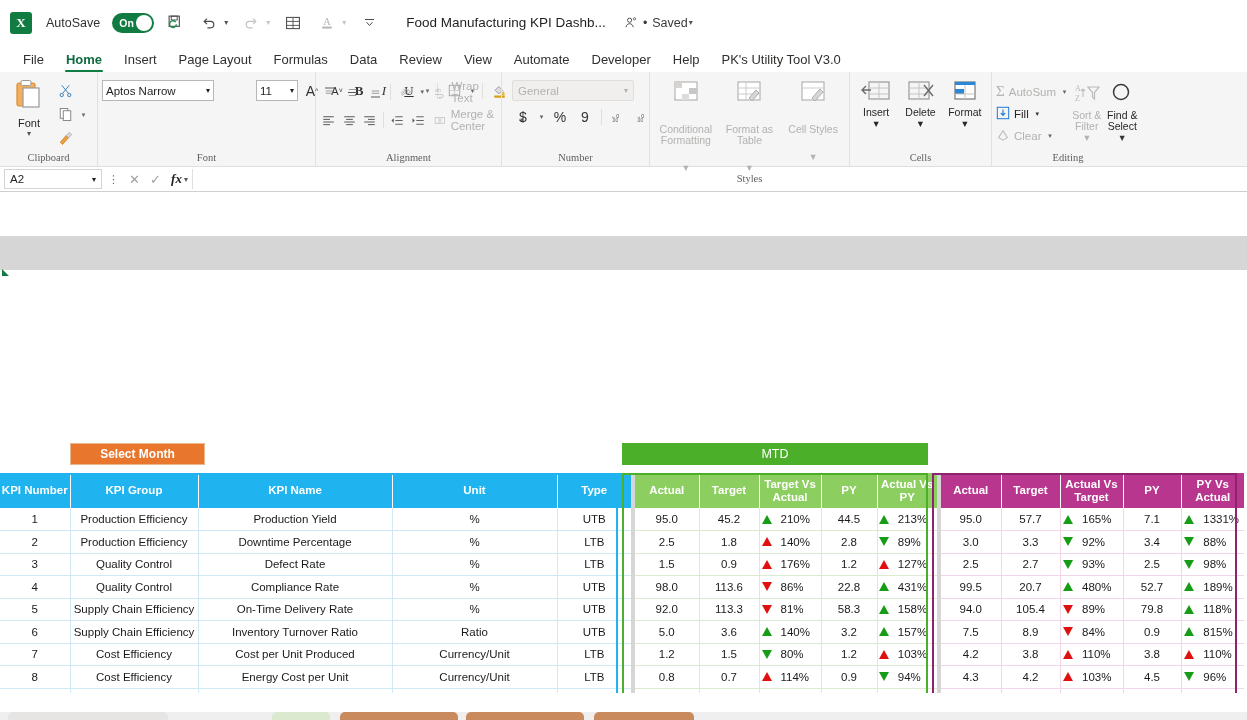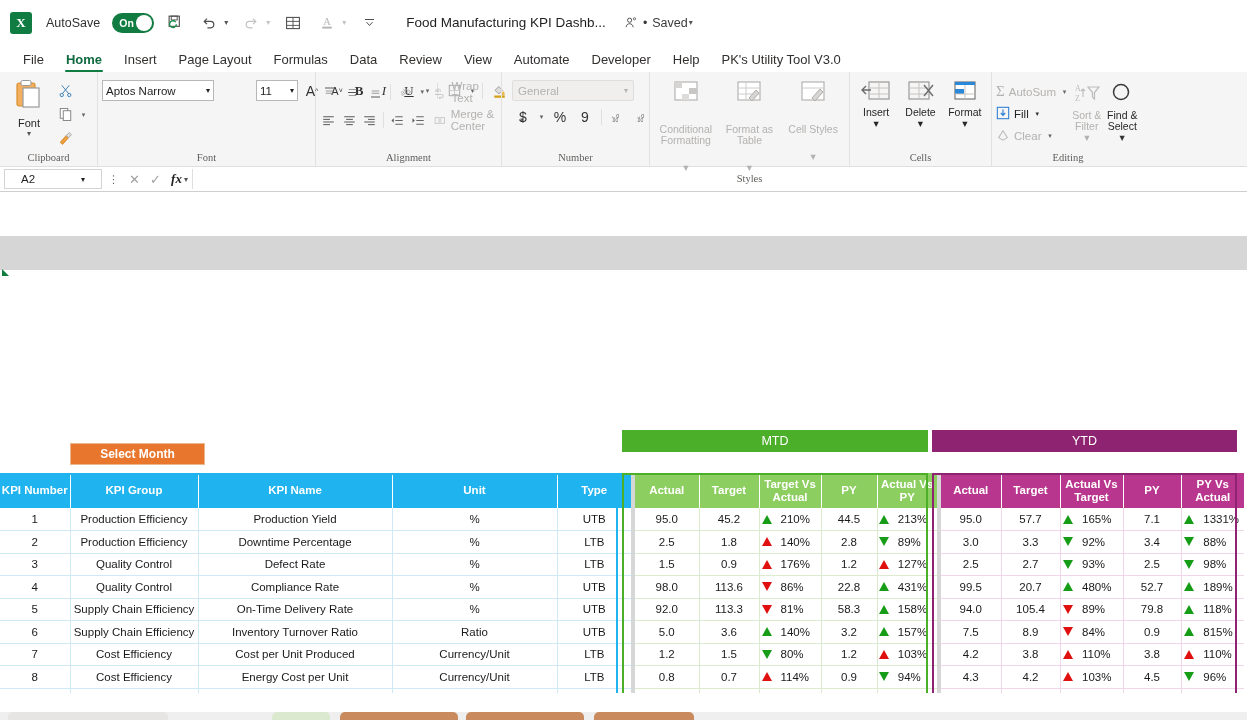--- a/index.html
+++ b/index.html
@@ -132,21 +132,21 @@
   .editbig .gl { font-size: 20px; line-height: 22px; }
 
   
   .formulabar {
     height: 25px; background: #ffffff; display: flex; align-items: center;
     border-bottom: 1px solid #d0cece; padding: 0 4px; gap: 2px;
   }
   .namebox {
     width: 98px; height: 20px; border: 1px solid #d6d4d2; background: #fff;
     font-size: 11.5px; display: flex; align-items: center; justify-content: space-between;
-    padding: 0 16px; color: #201f1e;
+    padding: 0 5px; color: #201f1e;
   }
   .fbtn { width: 19px; text-align: center; font-size: 13px; color: #a19f9d; }
   .fbtn.fx { color: #201f1e; font-style: italic; font-family: "Liberation Serif", serif; font-weight: bold; }
   .fb-input { flex: 1; height: 20px; border-left: 1px solid #e1dfdd; font-size: 12px; padding-left: 6px; }
   .vdiv { width:1px; height:16px; background:#e1dfdd; margin:0 2px; }
 
   
   .sheet { position: relative; width: 1247px; height: 501px; background: #ffffff; overflow: hidden; }
 
   .banner {
@@ -173,21 +173,21 @@
   .selmonth .lbl {
     width: 133px; background: #e8762c; color: #ffffff; font-size: 12px; font-weight: bold;
     display: flex; align-items: center; justify-content: center;
   }
   .selmonth .val {
     width: 190px; background: #ffffff; color: #1a1a1a; font-size: 12px; font-weight: bold;
     display: flex; align-items: center; justify-content: center;
   }
 
   .grp-head {
-    position: absolute; top: 238px; height: 22px; color: #fff; font-size: 12.5px;
+    position: absolute; top: 251px; height: 22px; color: #fff; font-size: 12.5px;
     display: flex; align-items: center; justify-content: center;
   }
   .grp-mtd { left: 622px; width: 306px; background: #4caf2a; }
   .grp-ytd { left: 932px; width: 305px; background: #8e2471; }
 
   
   .tbl { position: absolute; top: 281px; left: 0; border-collapse: collapse; }
   .tbl td, .tbl th { padding: 0; }
 
   .hdr-left {
@@ -680,21 +680,20 @@
 
 
   <div class="greyband"></div>
   <div class="tickmark"></div>
 
   <div class="selmonth">
     <div class="lbl">Select Month</div>
   </div>
 
   <div class="grp-head grp-mtd">MTD</div>
-  <div class="grp-head grp-ytd">YTD</div>
 
   <table class="tbl">
     <thead>
       <tr>
         <th class="hdr-left" style="width:70px">KPI Number</th>
         <th class="hdr-left" style="width:128px">KPI Group</th>
         <th class="hdr-left" style="width:194px">KPI Name</th>
         <th class="hdr-left" style="width:165px">Unit</th>
         <th class="hdr-left" style="width:74px;border-right:none">Type</th>
         <th style="width:4px;background:#d6d6d6;border:none"></th>

